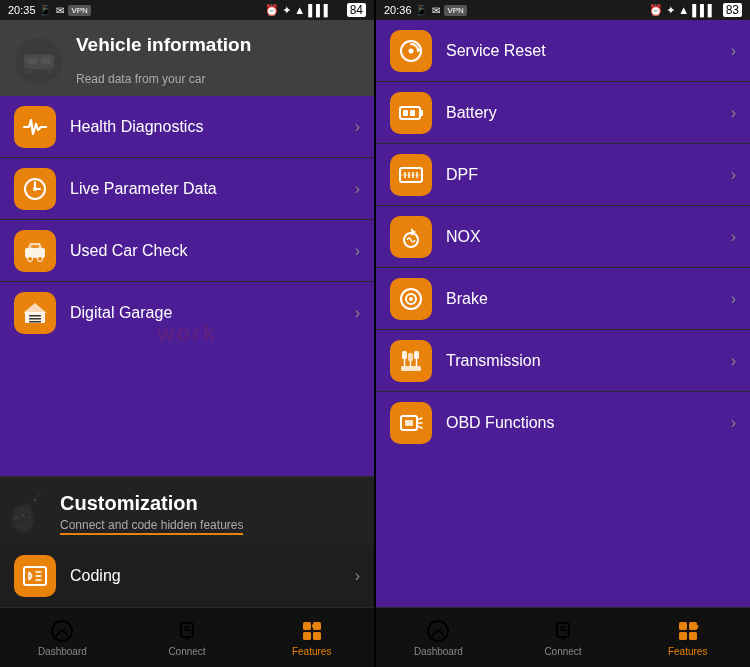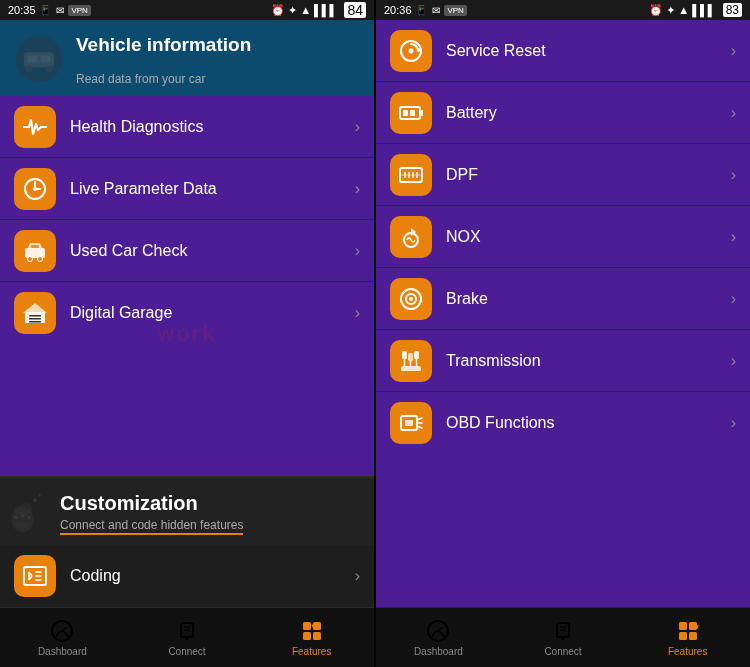--- a/index.html
+++ b/index.html
@@ -34,24 +34,24 @@
       font-size: 11px;
       color: #fff;
       flex-shrink: 0;
       gap: 38px;
     }
     .status-left { display: flex; align-items: center; gap: 4px; }
     .status-right { display: flex; align-items: center; gap: 3px; }
 
     
     .section-header {
-      background: #0c4a6e;
+      background: #404040;
       padding: 14px 14px 10px 14px;
       display: flex;
-      align-items: flex-start;
+      align-items: flex-end;
       gap: 12px;
     }
     .section-header-icon {
       width: 50px;
       height: 50px;
       flex-shrink: 0;
       opacity: 0.5;
     }
     .section-header-text h2 {
       font-size: 19px;
@@ -189,21 +189,21 @@
 
       <span style="font-size:10px;">📱</span>
       <span style="font-size:10px;">✉</span>
       <span style="font-size:8px;background:#555;color:#fff;padding:1px 3px;border-radius:2px;">VPN</span>
     </div>
     <div class="status-right">
       <span>⏰</span>
       <span>✦</span>
       <span>▲</span>
       <span>▌▌▌</span>
-      <span style="font-size:14px;background:#fff;color:#000;padding:0 3px;border-radius:2px;margin-left:4px;">84</span>
+      <span style="font-size:12px;background:#fff;color:#000;padding:0 3px;border-radius:2px;margin-left:12px;">84</span>
     </div>
   </div>
 
   <div class="section-header">
     <div class="section-header-icon">
       <svg viewBox="0 0 60 60" fill="none">
         <circle cx="30" cy="30" r="28" fill="#333" opacity="0.7"></circle>
         <rect x="12" y="22" width="36" height="18" rx="4" fill="#555"></rect>
         <rect x="16" y="26" width="12" height="8" rx="2" fill="#666"></rect>
         <rect x="32" y="26" width="12" height="8" rx="2" fill="#666"></rect>

